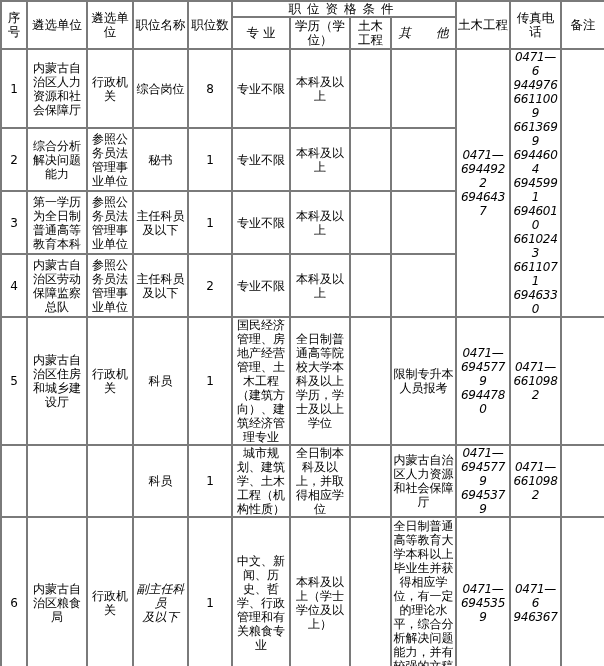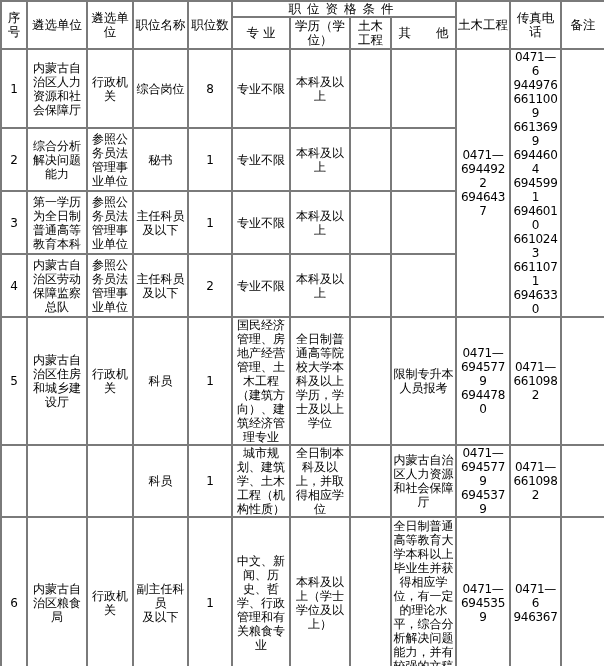--- a/index.html
+++ b/index.html
@@ -18,21 +18,21 @@
     border: 2px solid #7a7a7a;
     text-align: center;
     vertical-align: middle;
     padding: 0 1px;
     word-break: break-all;
     overflow: hidden;
   }
   .hdr td { font-size: 12.5px; }
   .spaced { letter-spacing: 6px; }
   .mono-narrow { letter-spacing: -0.3px; }
-  .pre { white-space: pre-line; }
+  .pre { white-space: pre-line; font-style: italic; }
 </style>
 </head>
 <body>
 
 <table class="grid">
   <colgroup>
     <col style="width:26px">
     <col style="width:60px">
     <col style="width:46px">
     <col style="width:55px">

